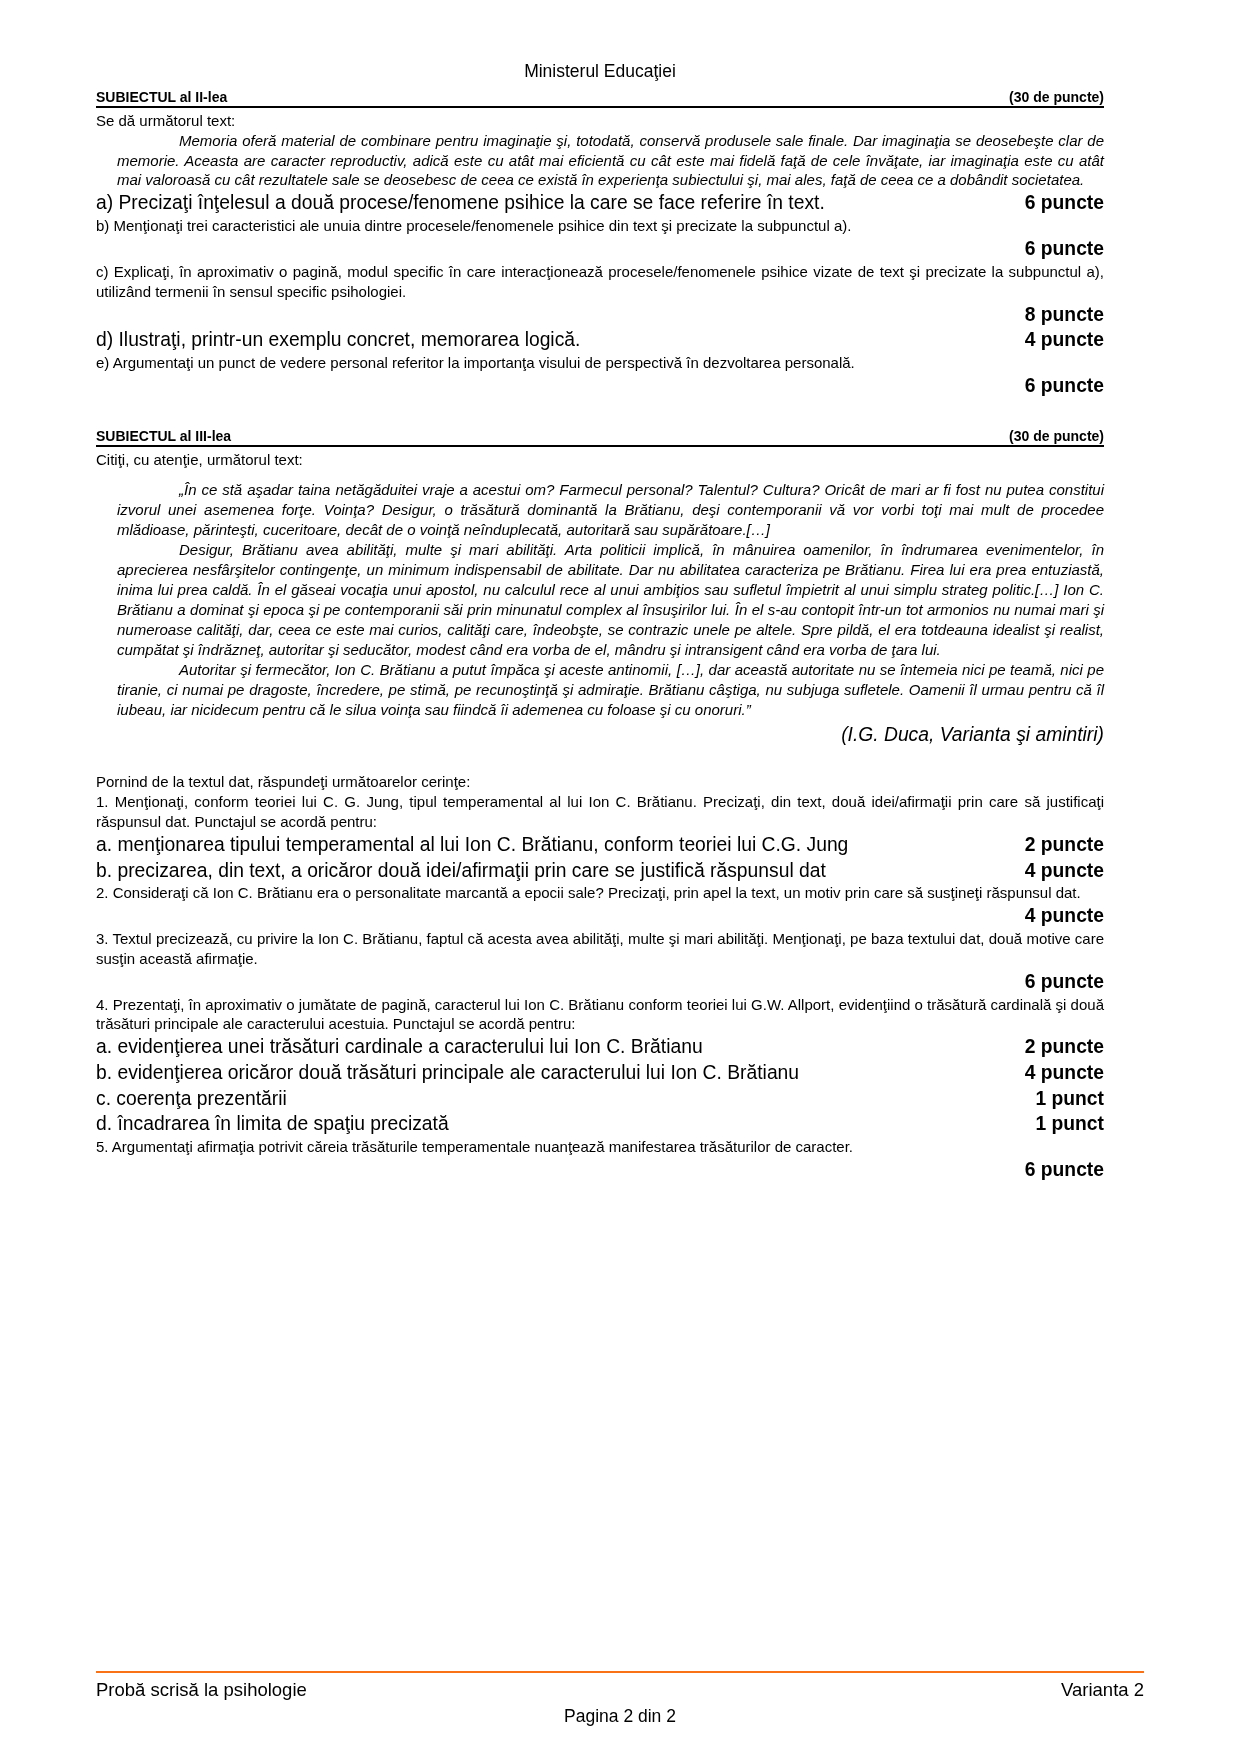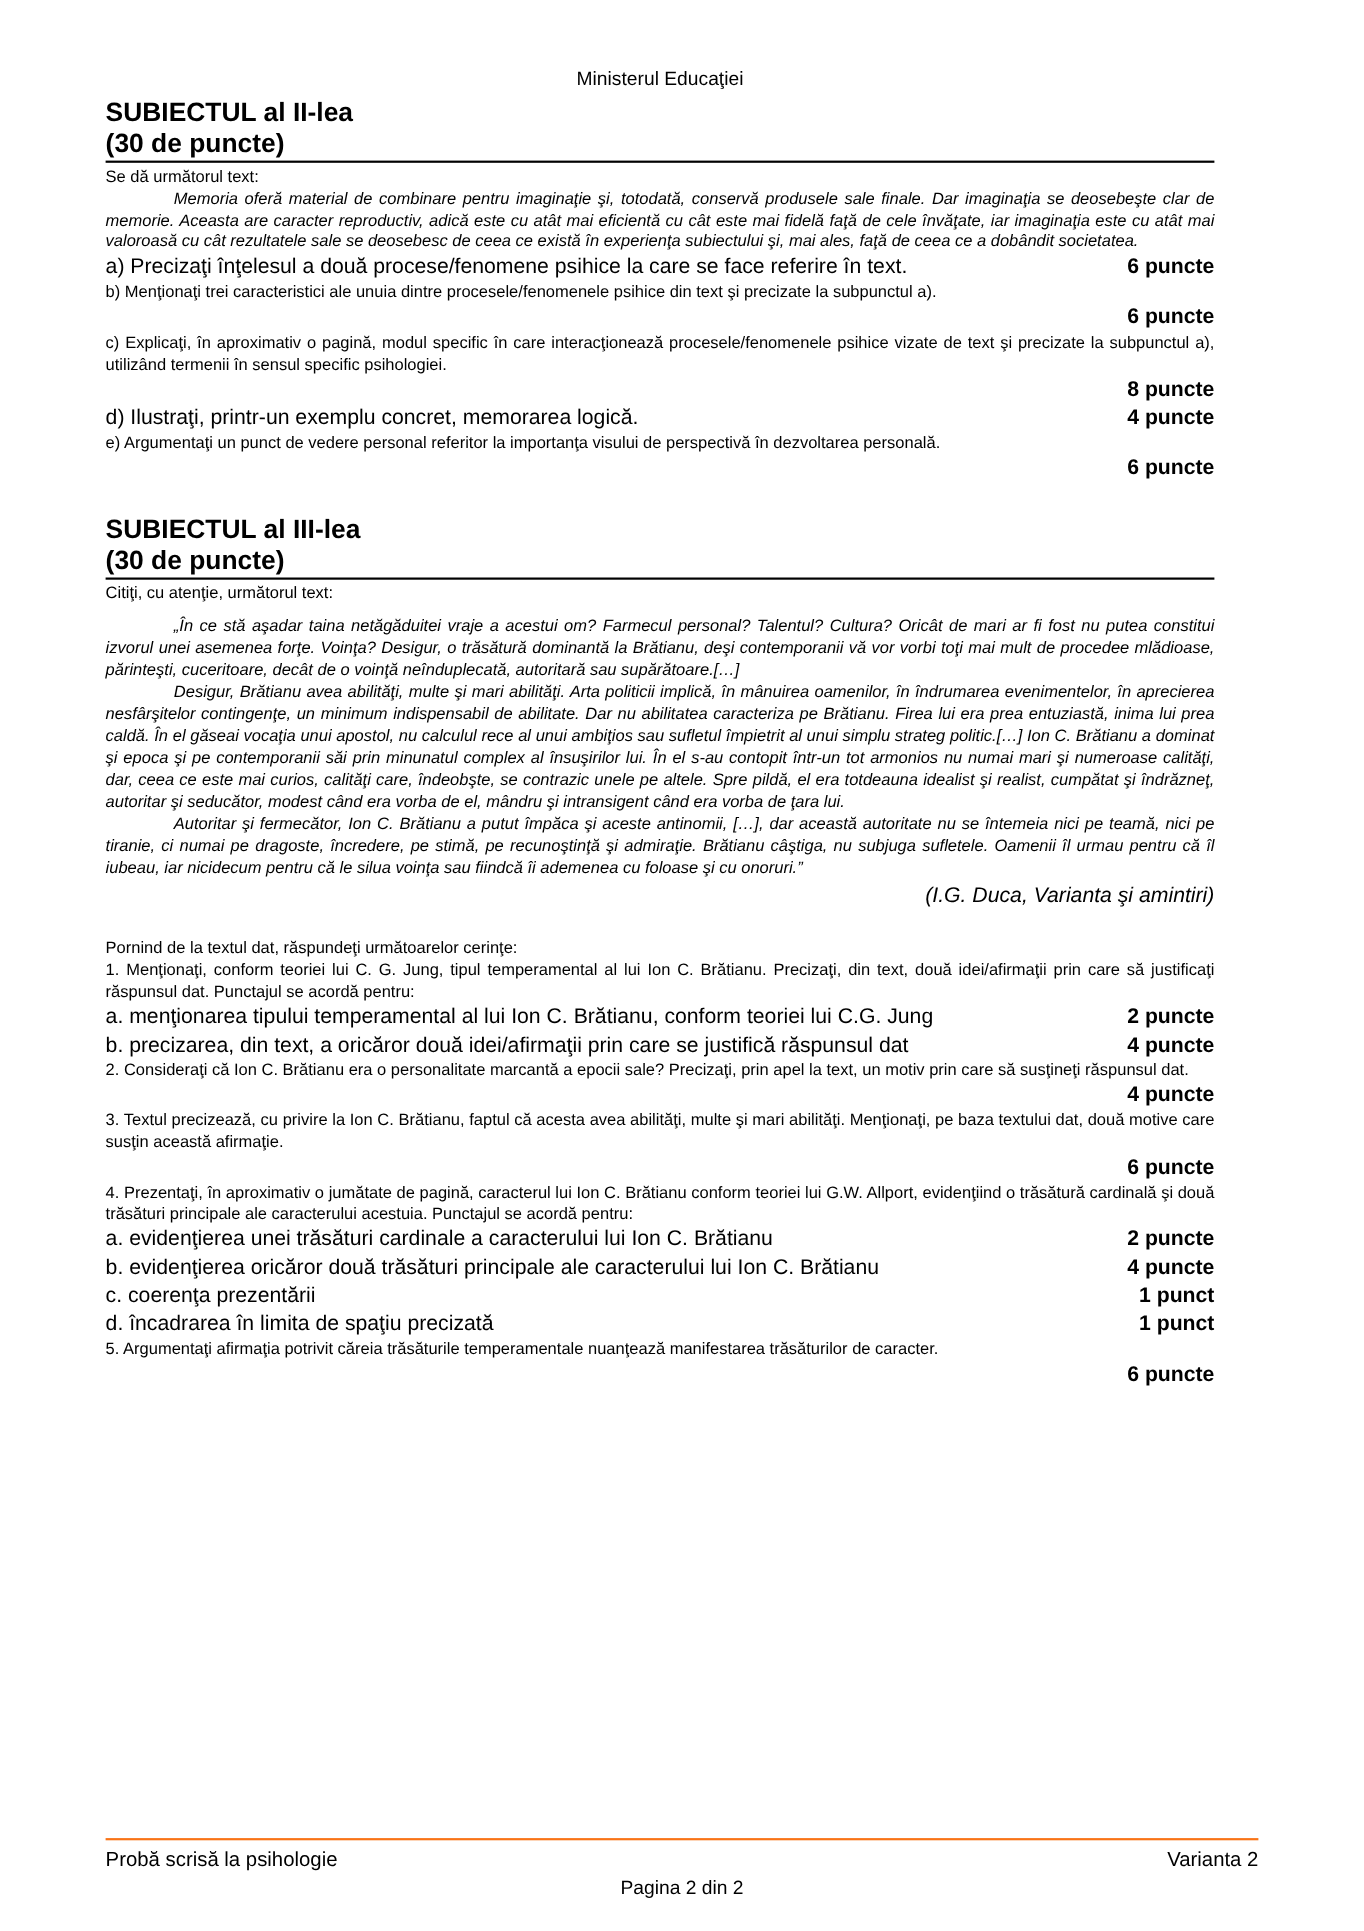--- a/index.html
+++ b/index.html
@@ -31,40 +31,40 @@
     text-align: center;
     font-size: 17.5px;
     line-height: 1.35;
   }
   .subject-bar {
     display: flex;
     justify-content: space-between;
     align-items: baseline;
     border-bottom: 2px solid #000;
     font-weight: bold;
-    font-size: 24px;
+    font-size: 14px;
     margin-top: 5px;
     padding-bottom: 1px;
-    flex-direction: column;
   }
   .subject-bar.second {
     margin-top: 30px;
   }
   p {
     margin: 0;
     font-size: 15px;
     line-height: 1.33;
     text-align: justify;
   }
   .lead {
     margin-top: 3px;
     text-align: left;
   }
   .indent {
     text-indent: 62px;
+    margin-left: 21px;
   }
   .italic {
     font-style: italic;
   }
   .row {
     display: flex;
     justify-content: space-between;
     align-items: baseline;
     font-size: 19.3px;
     line-height: 1.33;

